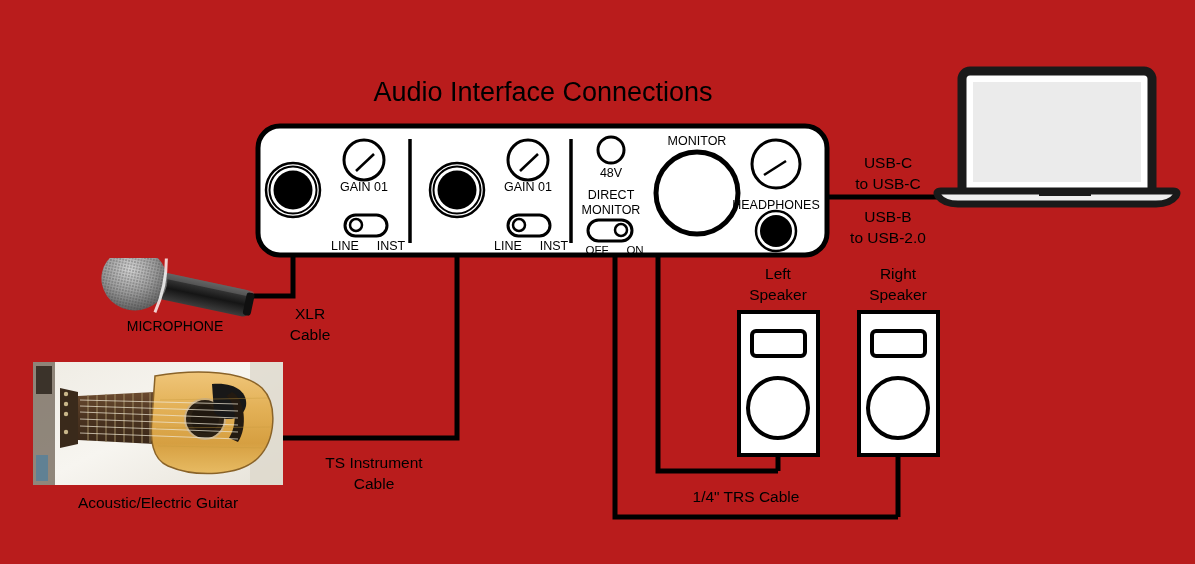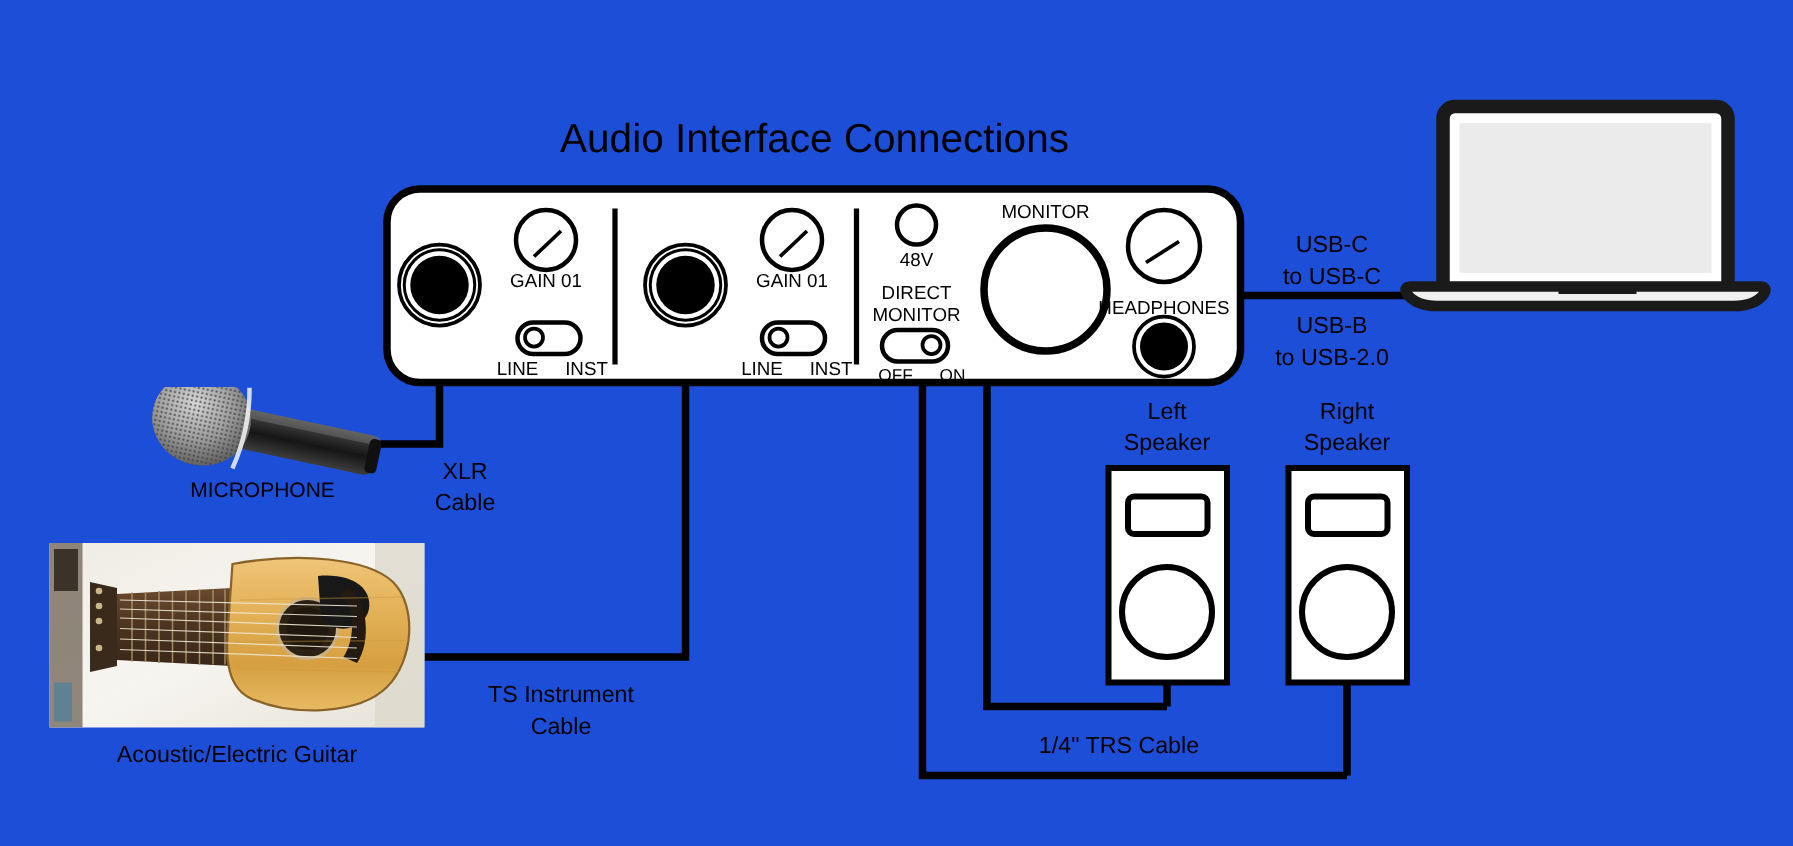--- a/index.html
+++ b/index.html
@@ -7,21 +7,21 @@
     padding: 0;
     background: #ffffff;
   }
   body {
     font-family: "Liberation Sans", sans-serif;
   }
   #stage {
     position: relative;
     width: 1195px;
     height: 564px;
-    background: #1d4ed8;
+    background: #b91c1c;
     overflow: hidden;
   }
   #diagram-svg {
     position: absolute;
     left: 0;
     top: 0;
     width: 1195px;
     height: 564px;
   }
   .lbl {

